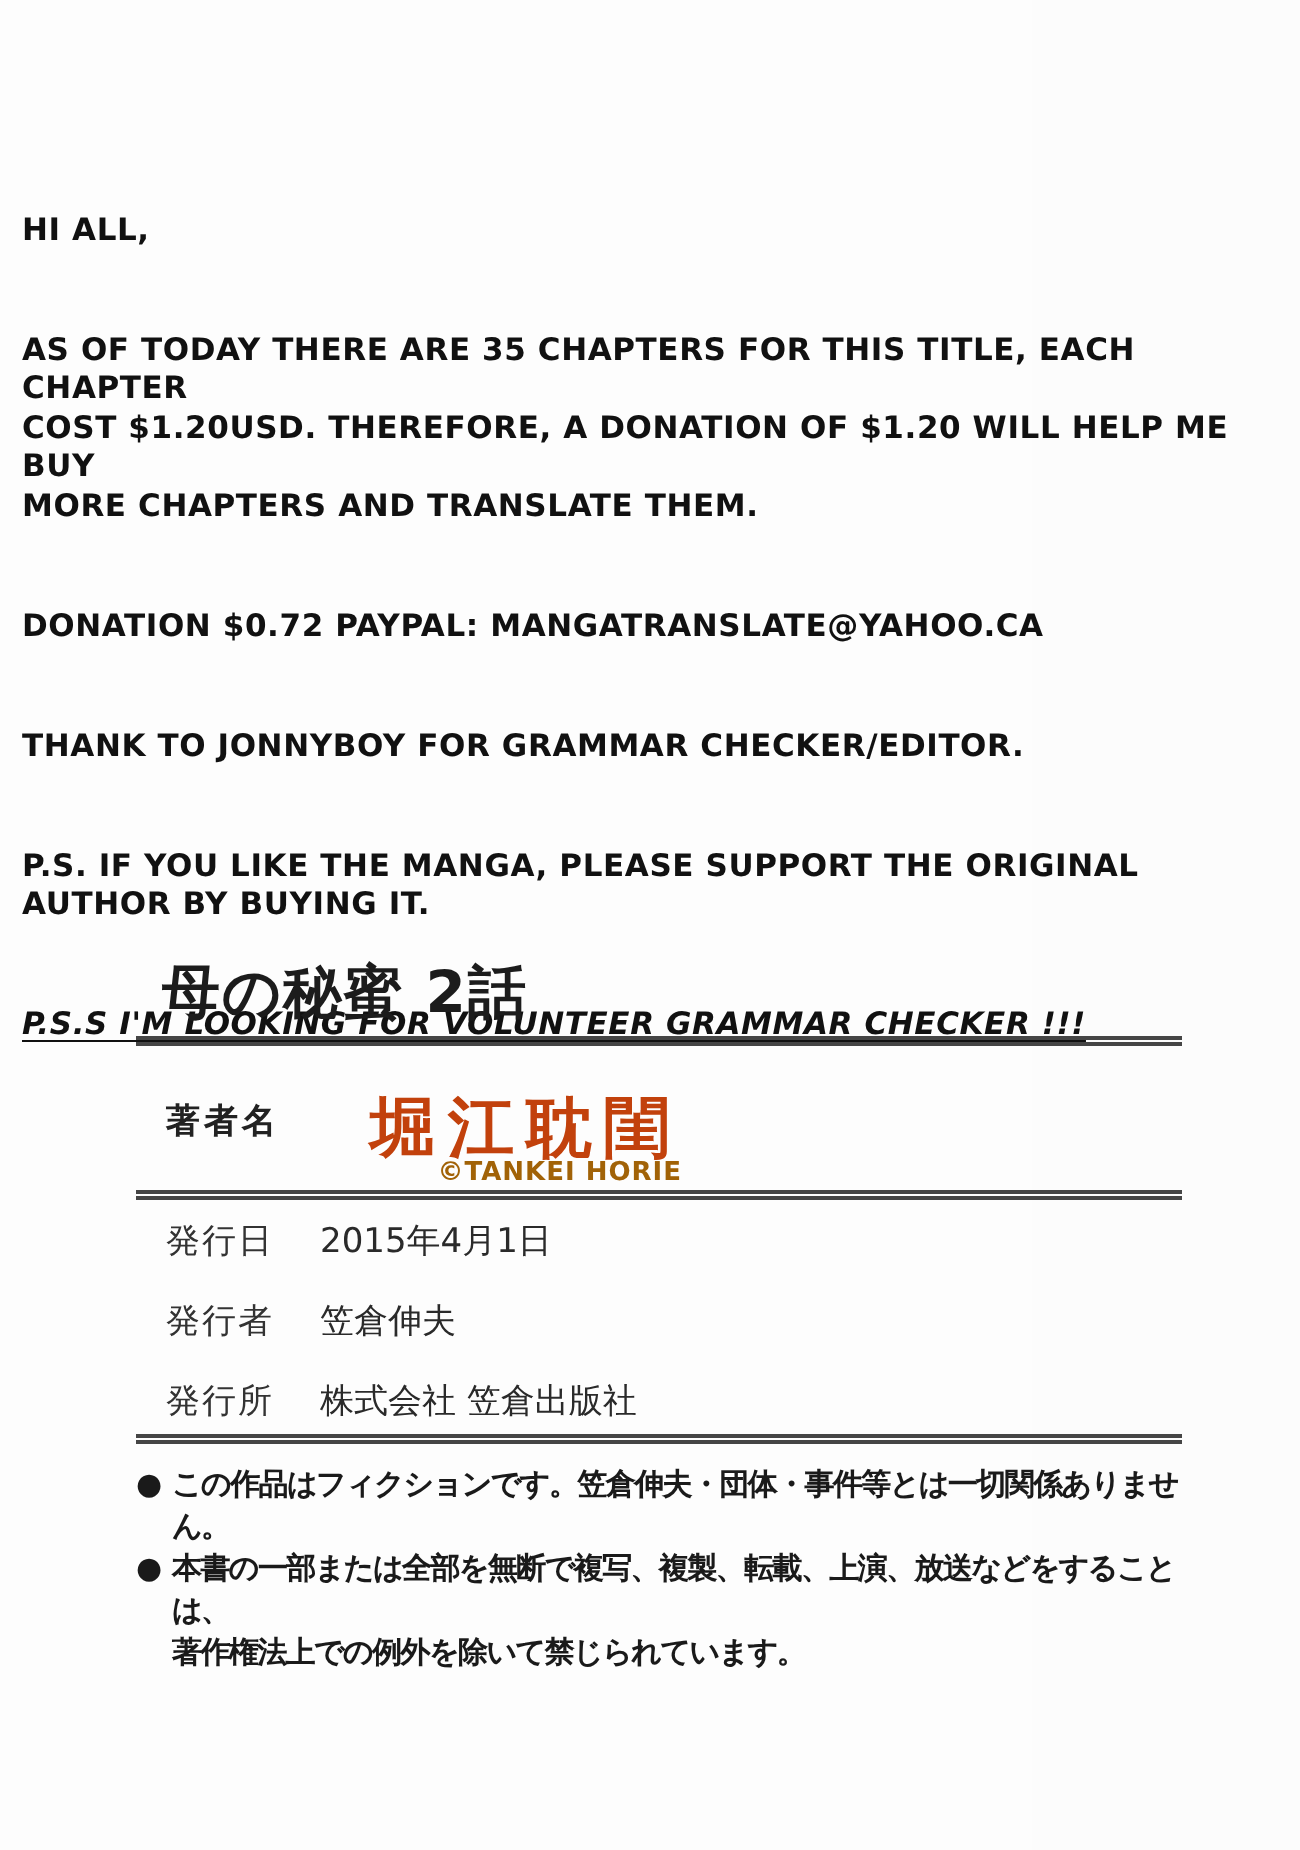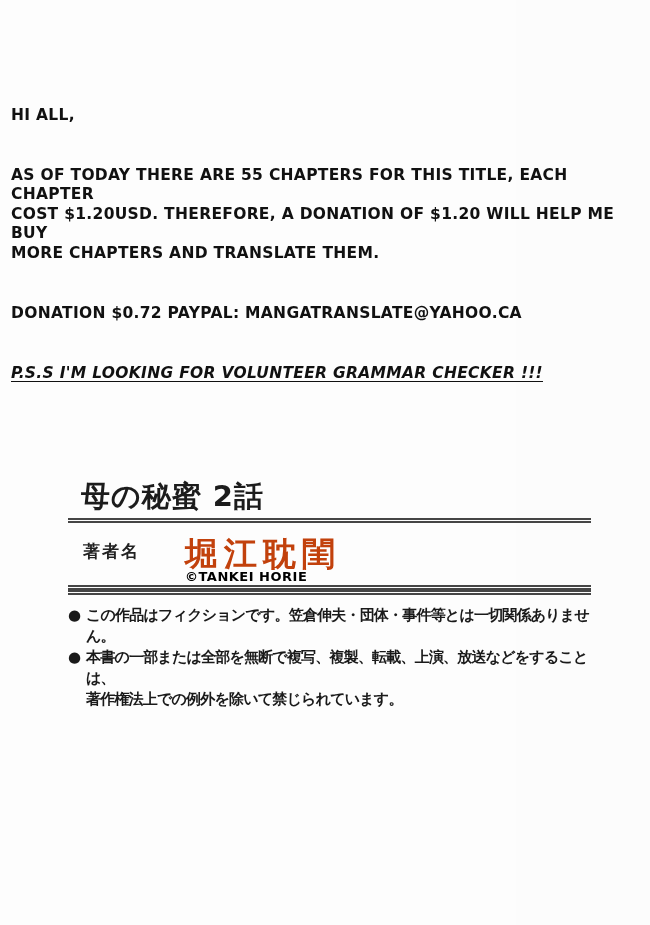--- a/index.html
+++ b/index.html
@@ -57,21 +57,21 @@
     color: #1c1c1c;
   }
   .double-rule {
     height: 5px;
     border-top: 2px solid #454545;
     border-bottom: 2px solid #454545;
   }
   .author-row {
     display: flex;
     align-items: flex-start;
-    margin-top: 16px;
+    margin-top: 26px;
     min-height: 46px;
   }
   .author-label {
     width: 117px;
     padding-left: 15px;
     font-size: 17px;
     font-weight: 700;
     line-height: 24px;
     letter-spacing: 2px;
   }
@@ -80,21 +80,22 @@
     font-weight: 700;
     line-height: 30px;
     letter-spacing: 6px;
     color: #c2410c;
   }
   .author-copyright {
     font-size: 13px;
     font-weight: 700;
     line-height: 16px;
     letter-spacing: 0.5px;
-    color: #000000;
+    color: #a16207;
+    text-align: right;
   }
   .pub-rows { margin-top: 11px; }
   .pub-row {
     display: flex;
     line-height: 20px;
     margin-bottom: 20px;
     font-size: 17px;
   }
   .pub-label {
     width: 60px;
@@ -123,40 +124,57 @@
   }
   .notice-text { white-space: pre-line; }
 </style>
 </head>
 <body>
 
 <div class="page">
 
   <div class="note">
     <p>HI ALL,</p>
-    <p>AS OF TODAY THERE ARE 55 CHAPTERS FOR THIS TITLE, EACH CHAPTER
+    <p>AS OF TODAY THERE ARE 35 CHAPTERS FOR THIS TITLE, EACH CHAPTER
 COST $1.20USD. THEREFORE, A DONATION OF $1.20 WILL HELP ME BUY
 MORE CHAPTERS AND TRANSLATE THEM.</p>
     <p>DONATION $0.72 PAYPAL: MANGATRANSLATE@YAHOO.CA</p>
+    <p>THANK TO JONNYBOY FOR GRAMMAR CHECKER/EDITOR.</p>
+    <p>P.S. IF YOU LIKE THE MANGA, PLEASE SUPPORT THE ORIGINAL
+AUTHOR BY BUYING IT.</p>
     <p class="pss">P.S.S I'M LOOKING FOR VOLUNTEER GRAMMAR CHECKER !!!</p>
   </div>
 
   <div class="colophon">
     <div class="colophon-title">母の秘蜜 2話</div>
     <div class="double-rule"></div>
 
     <div class="author-row">
       <div class="author-label">著者名</div>
       <div>
         <div class="author-name">堀江耽閨</div>
         <div class="author-copyright">©TANKEI HORIE</div>
       </div>
     </div>
     <div class="double-rule"></div>
 
+    <div class="pub-rows">
+      <div class="pub-row">
+        <span class="pub-label">発行日</span>
+        <span class="pub-value">2015年4月1日</span>
+      </div>
+      <div class="pub-row">
+        <span class="pub-label">発行者</span>
+        <span class="pub-value">笠倉伸夫</span>
+      </div>
+      <div class="pub-row">
+        <span class="pub-label">発行所</span>
+        <span class="pub-value">株式会社 笠倉出版社</span>
+      </div>
+    </div>
     <div class="double-rule"></div>
 
     <div class="notices">
       <div class="notice">
         <span class="notice-bullet">●</span>
         <span class="notice-text">この作品はフィクションです。笠倉伸夫・団体・事件等とは一切関係ありません。</span>
       </div>
       <div class="notice">
         <span class="notice-bullet">●</span>
         <span class="notice-text">本書の一部または全部を無断で複写、複製、転載、上演、放送などをすることは、

